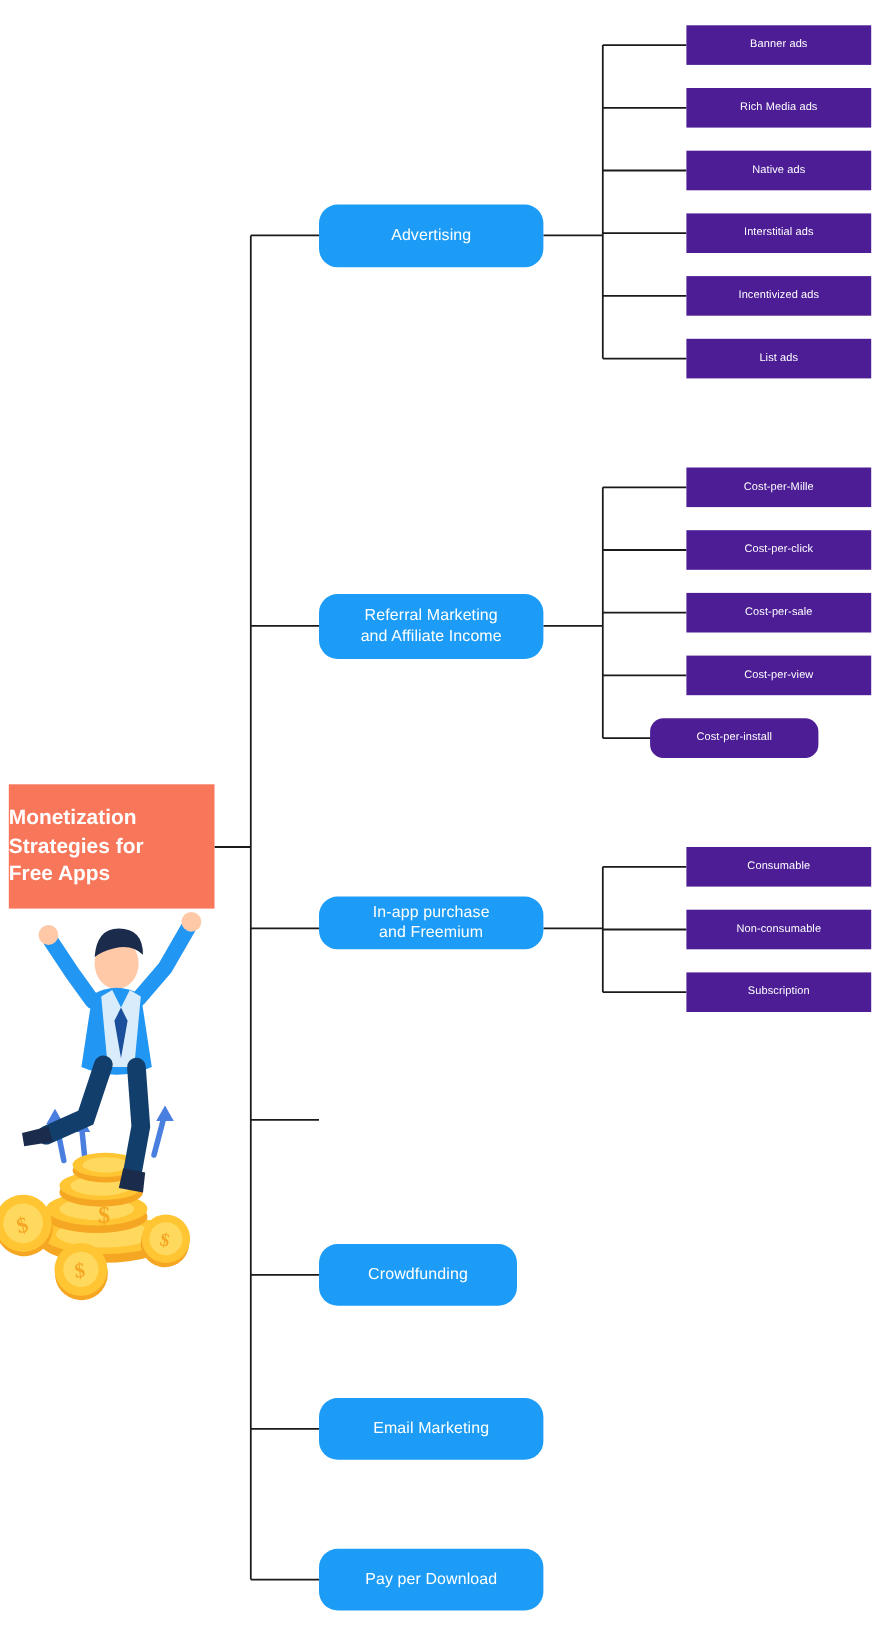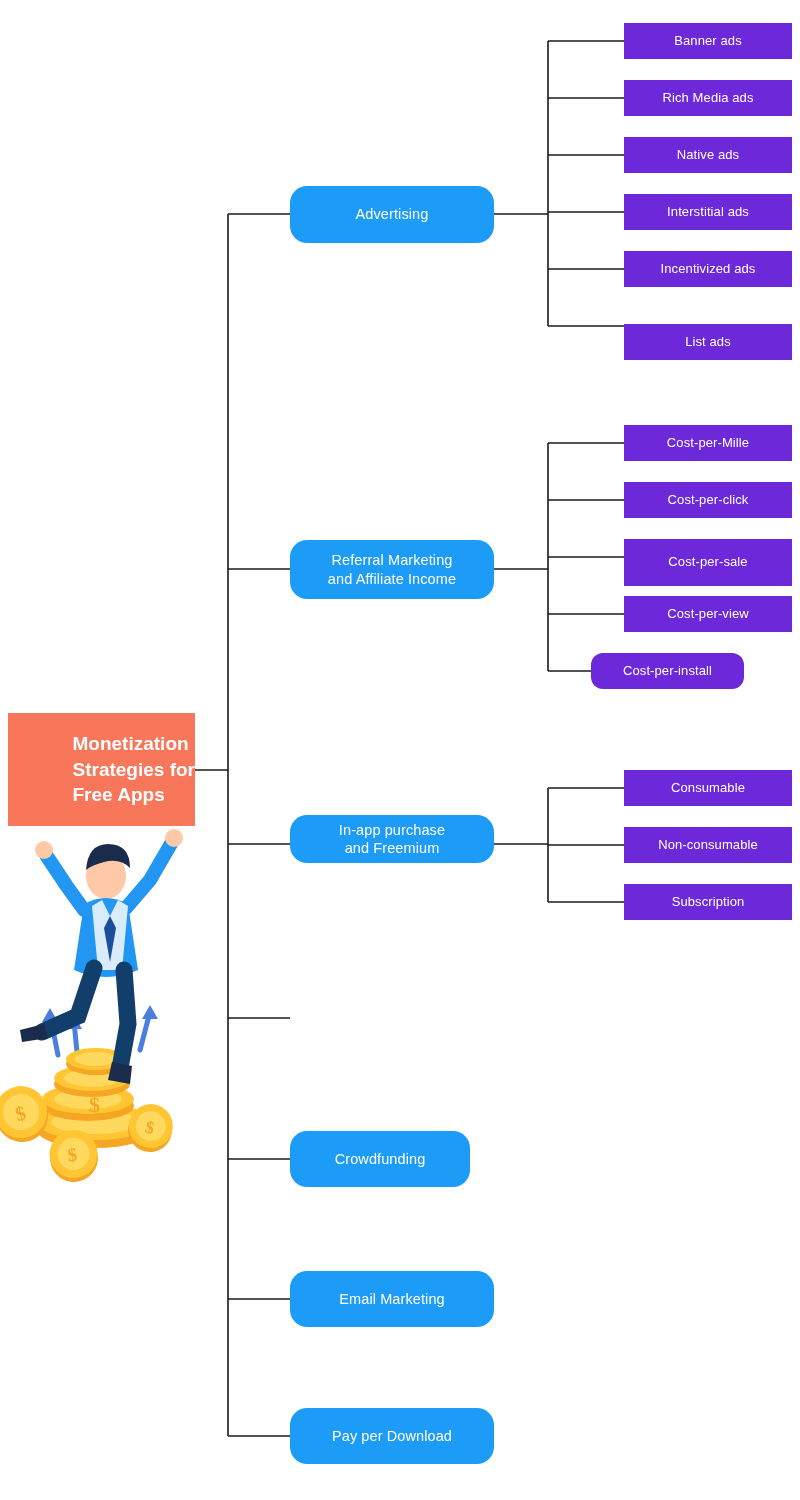--- a/index.html
+++ b/index.html
@@ -35,31 +35,30 @@
     color: #ffffff;
     line-height: 1.25;
   }
   .node.l1 {
     background: #1c9cf6;
     font-size: 14.5px;
     letter-spacing: .1px;
     border-radius: 17px;
   }
   .node.l2 {
-    background: #6d28d9;
-    font-size: 13px;
+    background: #4c1d95;
+    font-size: 10px;
     letter-spacing: .1px;
   }
   .node.root {
     background: #f8765a;
     font-size: 19px;
     font-weight: bold;
     line-height: 1.35;
-    justify-content: flex-end;
-    padding-left: 22px;
+    justify-content: flex-start;
     text-align: left;
   }
   .node span {
     display: block;
     width: 100%;
   }
   .illus {
     position: absolute;
     left: 0;
     top: 800px;
@@ -229,31 +228,31 @@
   </div>
   <div class="node l2" style="left:624px; top:137px; width:168px; height:36px;">
     <span>Native ads</span>
   </div>
   <div class="node l2" style="left:624px; top:194px; width:168px; height:36px;">
     <span>Interstitial ads</span>
   </div>
   <div class="node l2" style="left:624px; top:251px; width:168px; height:36px;">
     <span>Incentivized ads</span>
   </div>
-  <div class="node l2" style="left:624px; top:324px; width:168px; height:36px;">
+  <div class="node l2" style="left:624px; top:308px; width:168px; height:36px;">
     <span>List ads</span>
   </div>
 
   <div class="node l2" style="left:624px; top:425px; width:168px; height:36px;">
     <span>Cost-per-Mille</span>
   </div>
   <div class="node l2" style="left:624px; top:482px; width:168px; height:36px;">
     <span>Cost-per-click</span>
   </div>
-  <div class="node l2" style="left:624px; top:539px; width:168px; height:47px;">
+  <div class="node l2" style="left:624px; top:539px; width:168px; height:36px;">
     <span>Cost-per-sale</span>
   </div>
   <div class="node l2" style="left:624px; top:596px; width:168px; height:36px;">
     <span>Cost-per-view</span>
   </div>
   <div class="node l2" style="left:591px; top:653px; width:153px; height:36px;border-radius:12px;">
     <span>Cost-per-install</span>
   </div>
 
   <div class="node l2" style="left:624px; top:770px; width:168px; height:36px;">

